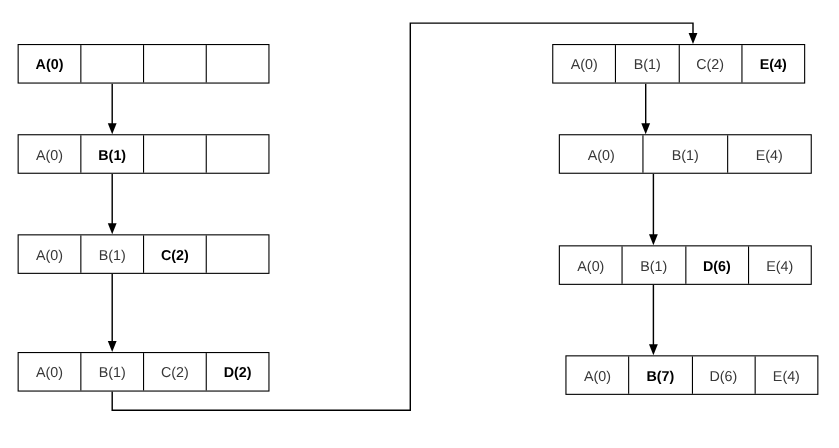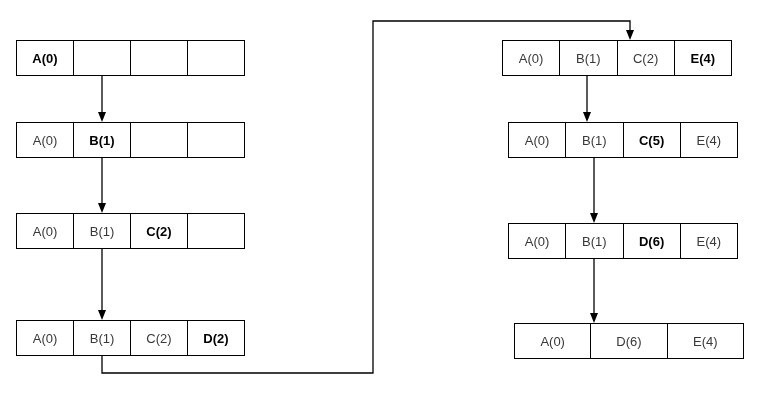--- a/index.html
+++ b/index.html
@@ -126,30 +126,30 @@
   <div class="array-row" id="rrow0">
     <div class="array-cell">A(0)</div>
     <div class="array-cell">B(1)</div>
     <div class="array-cell">C(2)</div>
     <div class="array-cell b">E(4)</div>
   </div>
 
   <div class="array-row" id="rrow1">
     <div class="array-cell">A(0)</div>
     <div class="array-cell">B(1)</div>
-    <div class="array-cell b">C(5)</div>
     <div class="array-cell">E(4)</div>
   </div>
 
   <div class="array-row" id="rrow2">
     <div class="array-cell">A(0)</div>
     <div class="array-cell">B(1)</div>
     <div class="array-cell b">D(6)</div>
     <div class="array-cell">E(4)</div>
   </div>
 
   <div class="array-row" id="rrow3">
     <div class="array-cell">A(0)</div>
+    <div class="array-cell b">B(7)</div>
     <div class="array-cell">D(6)</div>
     <div class="array-cell">E(4)</div>
   </div>
 
 </div>
 
 </body></html>

